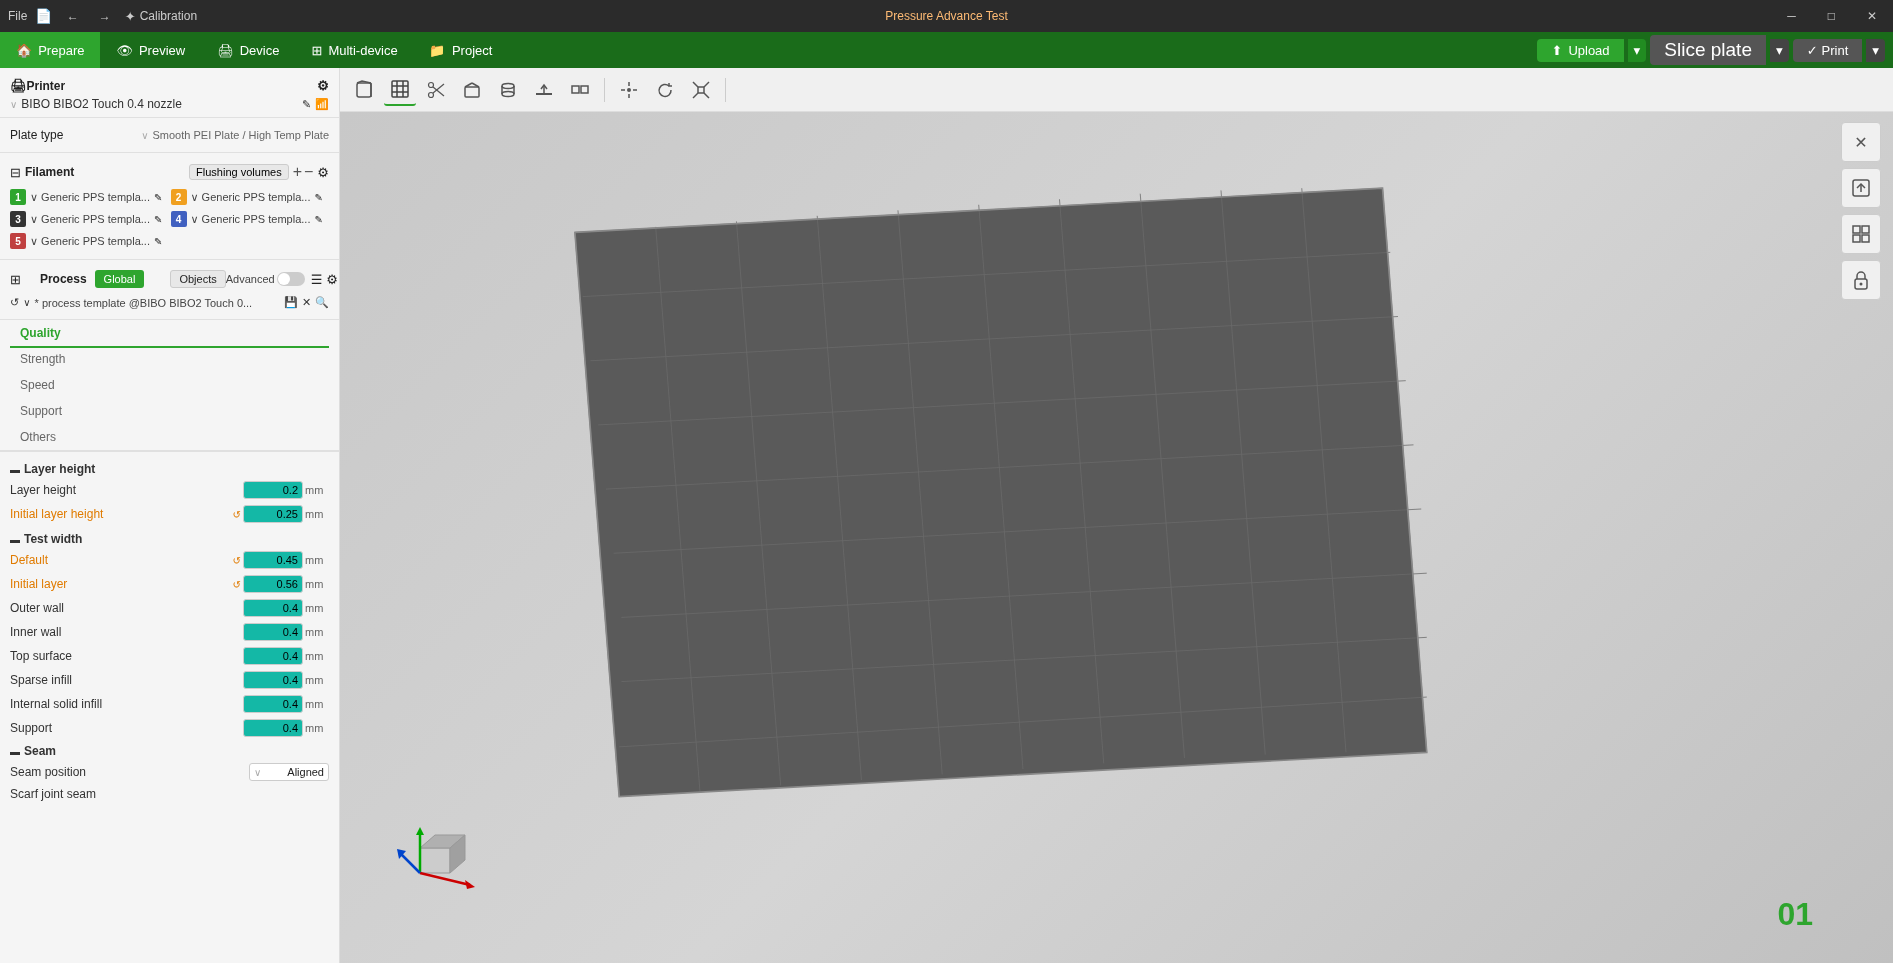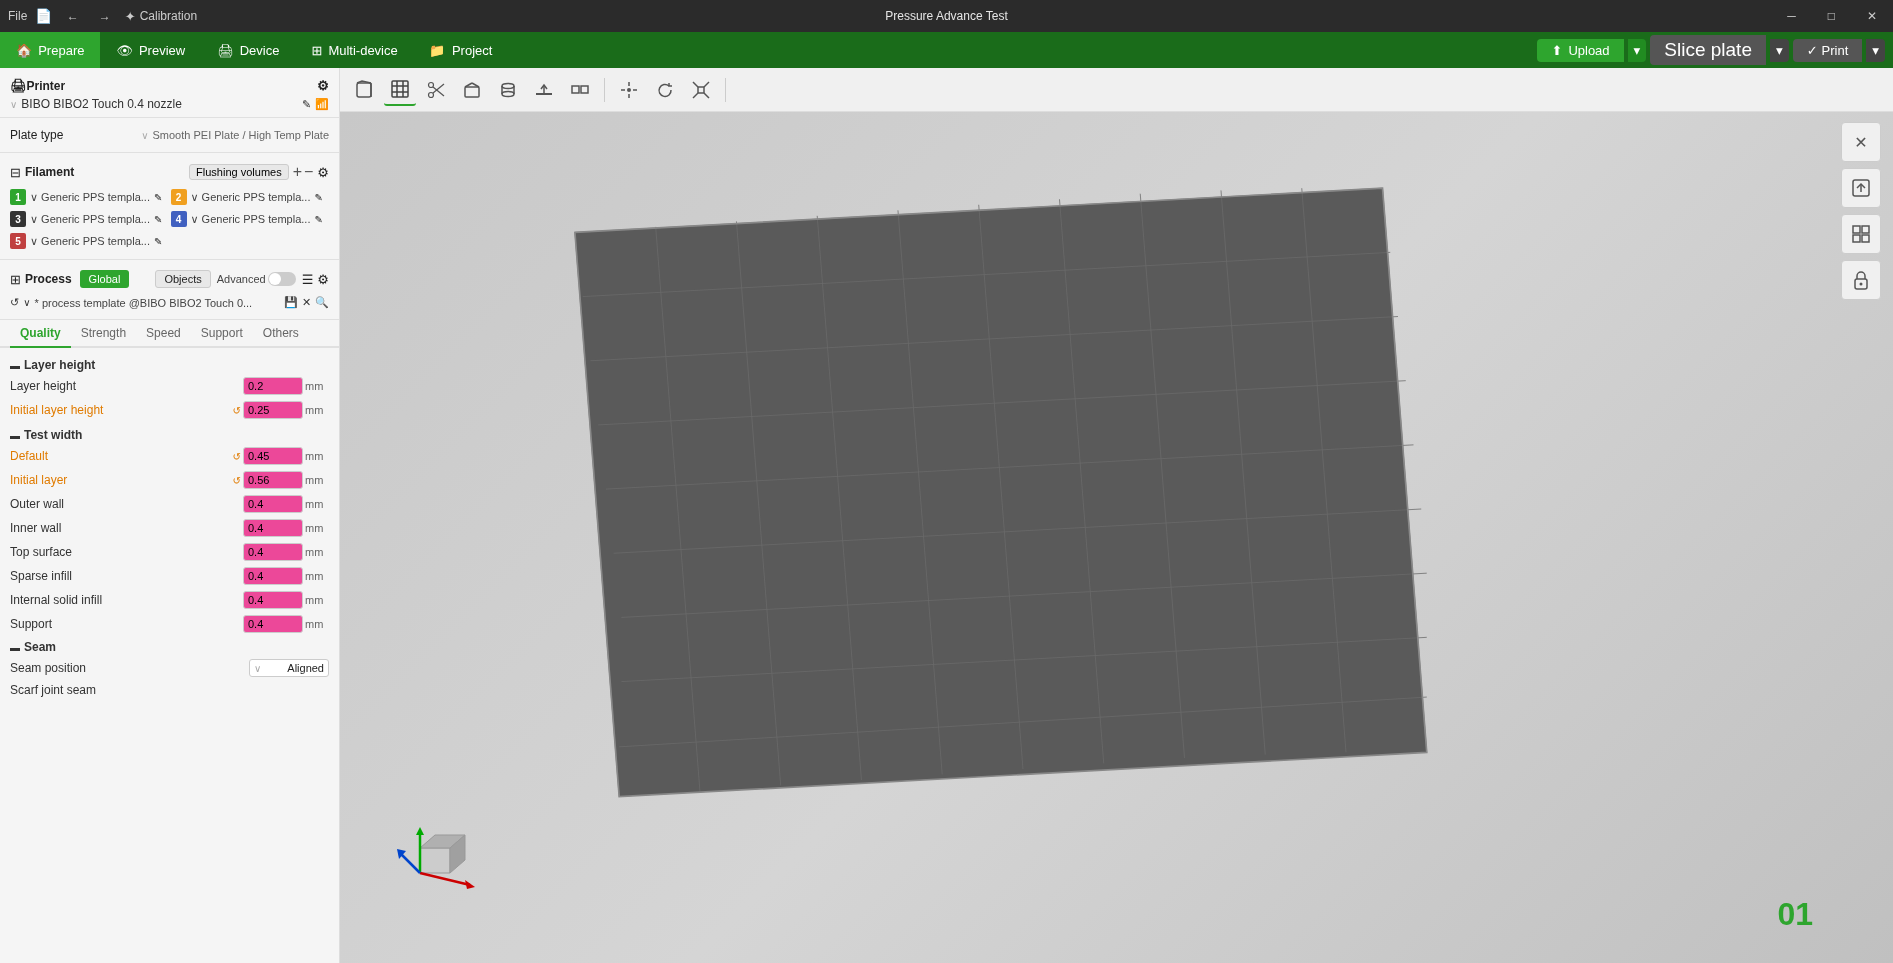--- a/index.html
+++ b/index.html
@@ -9,21 +9,21 @@
     .title-bar {
       height: 32px;
       background: #2b2b2b;
       display: flex;
       align-items: center;
       justify-content: space-between;
       padding: 0 8px;
       color: #ccc;
     }
     .title-bar-left { display: flex; align-items: center; gap: 8px; font-size: 12px; }
-    .title-bar-center { position: absolute; left: 50%; transform: translateX(-50%); color: #e5e5e5; font-size: 12px; }
+    .title-bar-center { position: absolute; left: 50%; transform: translateX(-50%); color: #fdba74; font-size: 12px; }
     .title-bar-right { display: flex; gap: 16px; font-size: 12px; }
     .title-bar-btn { color: #ccc; cursor: pointer; padding: 2px 8px; }
 
     
     .menu-bar {
       height: 36px;
       background: #1a6c1a;
       display: flex;
       align-items: center;
       gap: 0;
@@ -243,20 +243,21 @@
       padding: 4px 0;
       color: #333;
     }
     .process-template-name { flex: 1; color: #444; }
 
     
     .quality-tabs {
       display: flex;
       border-bottom: 2px solid #e0e0e0;
       padding: 0 10px;
+      flex-direction: column;
     }
     .quality-tab {
       padding: 6px 10px;
       font-size: 12px;
       cursor: pointer;
       color: #666;
       border-bottom: 2px solid transparent;
       margin-bottom: -2px;
     }
     .quality-tab.active { color: #2ea52e; border-bottom-color: #2ea52e; font-weight: 600; }
@@ -293,22 +294,22 @@
       display: flex;
       align-items: center;
       gap: 2px;
     }
     .settings-input {
       width: 60px;
       border: 1px solid #ccc;
       border-radius: 3px;
       padding: 2px 4px;
       font-size: 11px;
-      text-align: left;
-      background: #ec4899;
+      text-align: right;
+      background: #14b8a6;
     }
     .settings-unit { color: #666; font-size: 11px; width: 24px; }
     .reset-icon { color: #e07b00; font-size: 10px; cursor: pointer; }
 
     
     .canvas-area {
       flex: 1;
       display: flex;
       flex-direction: column;
       background: #d8d8d8;
@@ -540,21 +541,21 @@
           <div class="filament-num" style="background:#c04040;">5</div>
           <span style="font-size:11px;color:#444;">∨ Generic PPS templa...</span>
           <span style="cursor:pointer;font-size:10px;">✎</span>
         </div>
       </div>
     </div>
 
     <div class="sidebar-section">
       <div class="process-header">
         <span style="font-size:13px;">⊞</span>
-        <span style="font-weight:600;font-size:12px;margin-left:4px;">Process</span>
+        <span style="font-weight:600;font-size:12px;margin-left:19px;">Process</span>
         <div class="process-tabs" style="margin-left:8px;">
           <div class="process-tab active">Global</div>
           <div class="process-tab inactive">Objects</div>
         </div>
         <span style="flex:1"></span>
         <span class="advanced-btn" style="cursor:pointer;">
           <span>Advanced</span>
           <span class="toggle-switch"></span>
         </span>
         <span style="cursor:pointer;font-size:13px;margin-left:6px;">☰</span>

